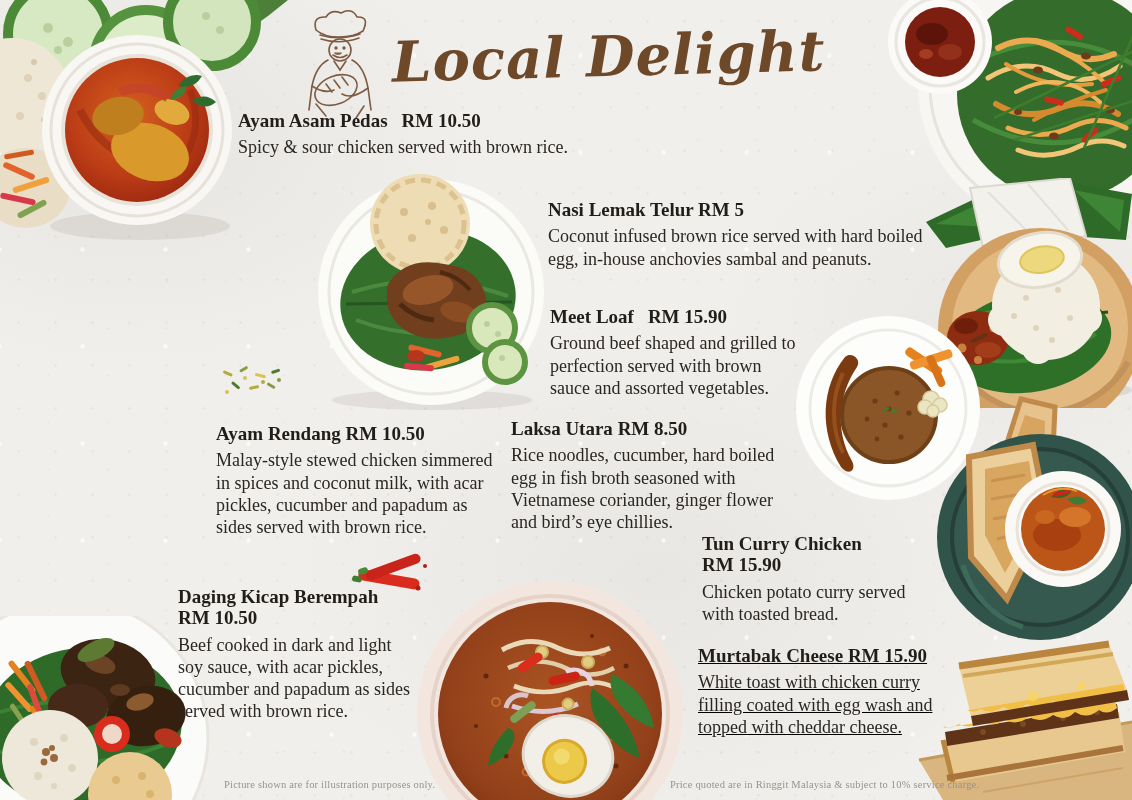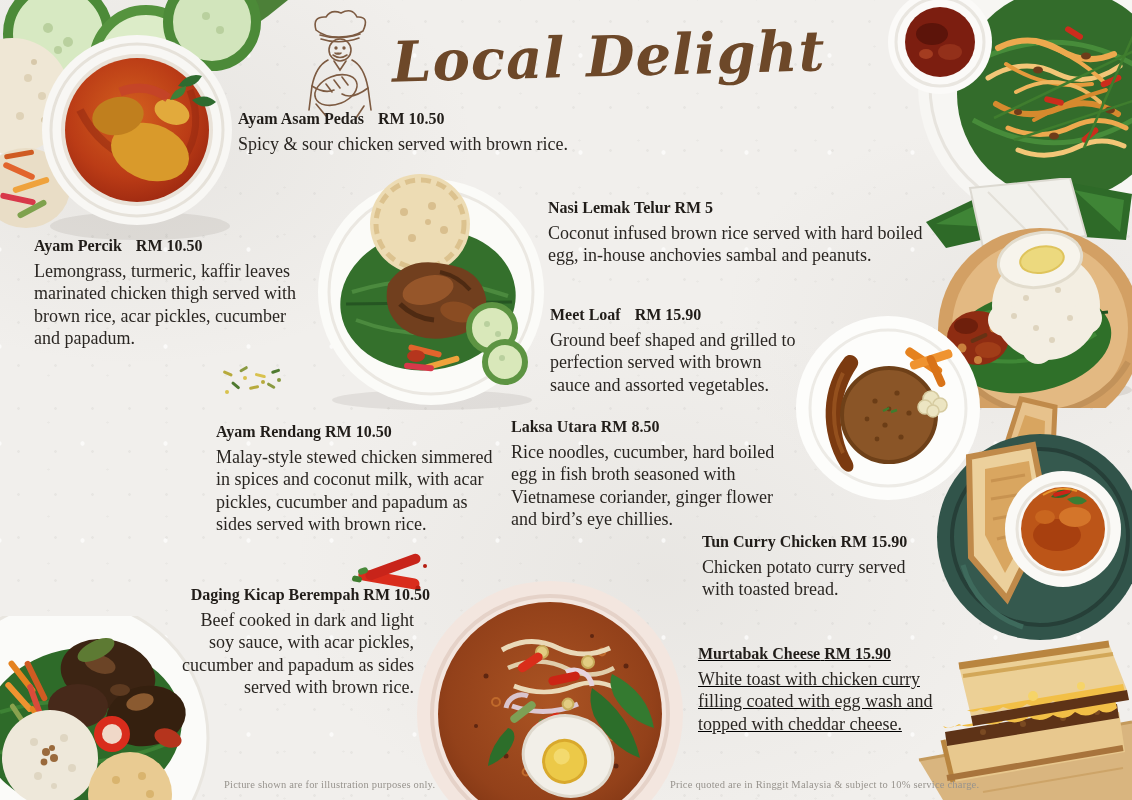--- a/index.html
+++ b/index.html
@@ -18,40 +18,40 @@
     background-position:0 0, 19px 23px, 41px 7px, 0 0, 0 0, 0 0;
     font-family:"Liberation Serif",serif;
   }
   .abs{position:absolute;}
   .menu-title{
     font-family:"DejaVu Serif",serif;font-style:italic;font-weight:700;
     font-size:56px;line-height:1;color:#6d4829;letter-spacing:1px;
     transform:rotate(-1.5deg);white-space:nowrap;
   }
   .menu-item h3{
-    margin:0;font-weight:600;font-size:16px;line-height:1.12;color:#211d19;
+    margin:0;font-weight:600;font-size:19px;line-height:1.12;color:#211d19;
     font-family:"Liberation Serif",serif;
   }
   .menu-item .price{white-space:nowrap;}
   .menu-item .price.wide-gap{margin-left:14px;}
   .menu-item p{
     margin:5px 0 0;font-size:18px;line-height:1.24;color:#2a2622;
     font-family:"Liberation Serif",serif;
   }
   .footnote{font-size:10.5px;color:#97938d;letter-spacing:.2px;}
 
   
   .item-0{left:238px;top:110px;width:400px;} .item-0 p{width:335px;}
   .item-1{left:610px;top:103px;width:380px;} .item-1 p{width:372px;}
   .item-2{left:548px;top:199px;width:400px;} .item-2 p{width:380px;}
   .item-3{left:34px;top:237px;width:300px;}  .item-3 p{width:272px;}
   .item-4{left:550px;top:306px;width:280px;} .item-4 p{width:252px;}
   .item-5{left:216px;top:423px;width:310px;} .item-5 p{width:288px;}
   .item-6{left:511px;top:418px;width:300px;} .item-6 p{width:272px;}
-  .item-7{left:178px;top:586px;width:252px;text-align:right;} .item-7 p{width:236px;}
+  .item-7{left:178px;top:586px;width:252px;} .item-7 p{width:236px;}
   .item-8{left:702px;top:533px;width:220px;} .item-8 p{width:218px;}
   .item-9{left:698px;top:645px;width:320px;text-decoration:underline;} .item-9 p{width:258px;}
 </style>
 </head>
 <body>
 
 <div id="menu">
 
   <svg class="abs" style="left:0;top:0;" width="370" height="262" viewBox="0 0 370 262">
     <defs>
@@ -504,24 +504,20 @@
     <h3><span>Ayam Asam Pedas</span><span class="price wide-gap">RM 10.50</span></h3>
     <p>Spicy &amp; sour chicken served with brown rice.</p>
   </div>
 
 
   <div class="abs menu-item item-2">
     <h3><span>Nasi Lemak Telur</span> <span class="price">RM 5</span></h3>
     <p>Coconut infused brown rice served with hard boiled egg, in-house anchovies sambal and peanuts.</p>
   </div>
 
-  <div class="abs menu-item item-3">
-    <h3><span>Ayam Percik</span><span class="price wide-gap">RM 10.50</span></h3>
-    <p>Lemongrass, turmeric, kaffir leaves marinated chicken thigh served with brown rice, acar pickles, cucumber and papadum.</p>
-  </div>
 
   <div class="abs menu-item item-4">
     <h3><span>Meet Loaf</span><span class="price wide-gap">RM 15.90</span></h3>
     <p>Ground beef shaped and grilled to perfection served with brown sauce and assorted vegetables.</p>
   </div>
 
   <div class="abs menu-item item-5">
     <h3><span>Ayam Rendang</span> <span class="price">RM 10.50</span></h3>
     <p>Malay-style stewed chicken simmered in spices and coconut milk, with acar pickles, cucumber and papadum as sides served with brown rice.</p>
   </div>

